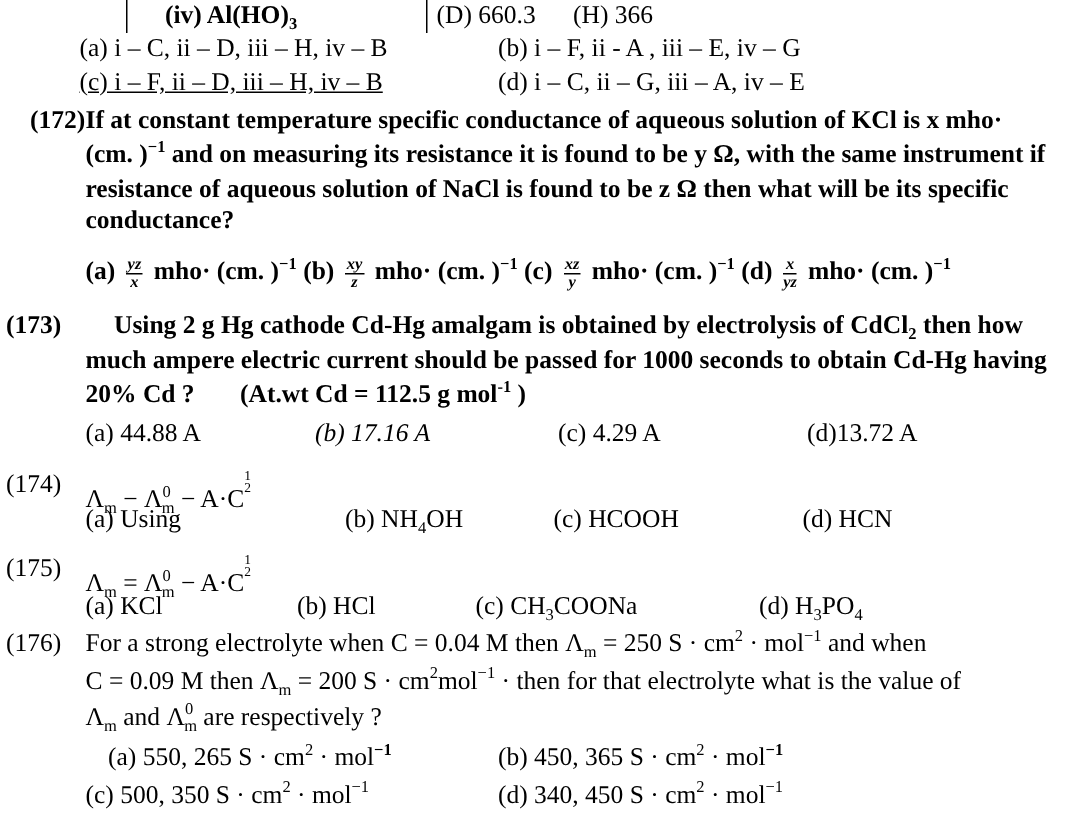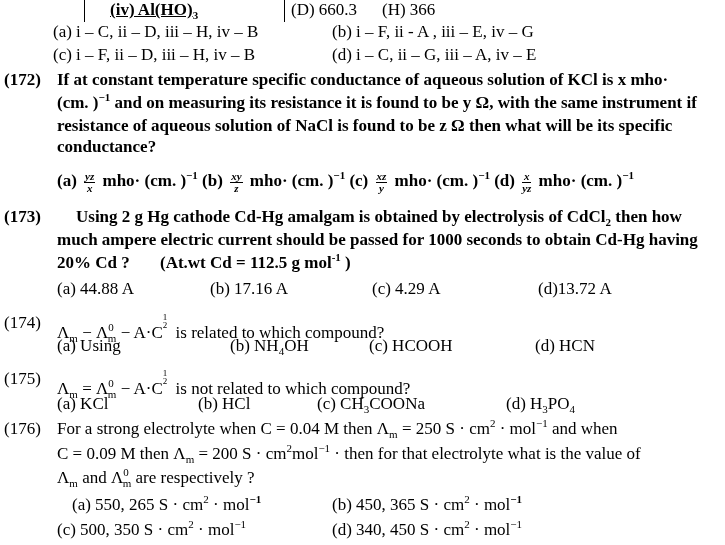--- a/index.html
+++ b/index.html
@@ -14,32 +14,32 @@
   .frac .num { display:block; border-bottom:1px solid #000; padding:0 1px; }
   .frac .den { display:block; }
   .halfexp { display:inline-block; vertical-align:10px; font-size:9px; line-height:8px; text-align:center; }
   .halfexp span { display:block; }
 </style>
 </head>
 <body>
 
 <div class="vline" style="left:84px;top:0;height:22px;"></div>
 <div class="vline" style="left:284px;top:0;height:22px;"></div>
-<div class="abs b" style="left:110px;top:0;text-decoration:underline;">
+<div class="abs b" style="left:110px;top:0;">
   <span>(iv) Al(HO)</span><sub>3</sub>
 </div>
 <div class="abs" style="left:291px;top:0;">(D) 660.3</div>
 <div class="abs" style="left:382px;top:0;">(H) 366</div>
 
 <div class="abs" style="left:53px;top:22px;">(a) i – C, ii – D, iii – H, iv – B</div>
 <div class="abs" style="left:332px;top:22px;">(b) i – F, ii - A , iii – E, iv – G</div>
-<div class="abs" style="left:53px;top:45px;">(c) i – F, ii – D, iii – H, iv – B</div>
+<div class="abs" style="left:53px;top:45px;text-decoration:underline;">(c) i – F, ii – D, iii – H, iv – B</div>
 <div class="abs" style="left:332px;top:45px;">(d) i – C, ii – G, iii – A, iv – E</div>
 
-<div class="abs b" style="left:4px;top:70px;text-align:right;">(172)</div>
+<div class="abs b" style="left:20px;top:70px;text-align:right;">(172)</div>
 <div class="abs b" style="left:57px;top:70px;">If at constant temperature specific conductance of aqueous solution of KCl is x mho·</div>
 <div class="abs b" style="left:57px;top:93px;">
   <span>(cm. )</span><sup>−1</sup><span> and on measuring its resistance it is found to be y Ω, with the same instrument if</span>
 </div>
 <div class="abs b" style="left:57px;top:116px;">resistance of aqueous solution of NaCl is found to be z Ω then what will be its specific</div>
 <div class="abs b" style="left:57px;top:137px;">conductance?</div>
 
 <div class="abs b" style="left:57px;top:171px;">
   <span>
     <span>(a)</span>
@@ -66,40 +66,38 @@
 <div class="abs b" style="left:4px;top:207px;">(173)</div>
 <div class="abs b" style="left:57px;top:207px;margin-left:19px;">
   <span>Using 2 g Hg cathode Cd-Hg amalgam is obtained by electrolysis of CdCl</span><sub>2</sub><span> then how</span>
 </div>
 <div class="abs b" style="left:57px;top:230px;">much ampere electric current should be passed for 1000 seconds to obtain Cd-Hg having</div>
 <div class="abs b" style="left:57px;top:253px;">
   <span>20% Cd ?</span>
   <span style="margin-left:26px;">(At.wt  Cd = 112.5 g mol</span><sup>-1</sup><span> )</span>
 </div>
 <div class="abs" style="left:57px;top:279px;">(a) 44.88 A</div>
-<div class="abs" style="left:210px;top:279px;">(b) 17.16 A</div>
+<div class="abs" style="left:210px;top:279px;font-style:italic;">(b) 17.16 A</div>
 <div class="abs" style="left:372px;top:279px;">(c) 4.29 A</div>
 <div class="abs" style="left:538px;top:279px;">(d)13.72 A</div>
 
 <div class="abs" style="left:4px;top:313px;">(174)</div>
 <div class="abs" style="left:57px;top:313px;">
   <span>Λ</span><sub>m</sub><span> − </span><span>Λ</span><sup style="margin-right:-6px;">0</sup><sub>m</sub><span> − A·C</span><span class="halfexp"><span>1</span><span>2</span></span>
-  <span style="margin-left:4px;">is related to which compound?</span>
 </div>
 <div class="abs" style="left:57px;top:336px;">(a) Using</div>
 <div class="abs" style="left:230px;top:336px;font-family:Liberation Serif, serif;">
   <span>(b) NH</span><sub>4</sub><span>OH</span>
 </div>
 <div class="abs" style="left:369px;top:336px;">(c) HCOOH</div>
 <div class="abs" style="left:535px;top:336px;">(d) HCN</div>
 
 <div class="abs" style="left:4px;top:369px;">(175)</div>
 <div class="abs" style="left:57px;top:369px;">
   <span>Λ</span><sub>m</sub><span> = </span><span>Λ</span><sup style="margin-right:-6px;">0</sup><sub>m</sub><span> − A·C</span><span class="halfexp"><span>1</span><span>2</span></span>
-  <span style="margin-left:4px;">is not related to which compound?</span>
 </div>
 <div class="abs" style="left:57px;top:394px;">(a) KCl</div>
 <div class="abs" style="left:198px;top:394px;">(b) HCl</div>
 <div class="abs" style="left:317px;top:394px;">
   <span>(c) CH</span><sub>3</sub><span>COONa</span>
 </div>
 <div class="abs" style="left:506px;top:394px;">
   <span>(d) H</span><sub>3</sub><span>PO</span><sub>4</sub>
 </div>
 

